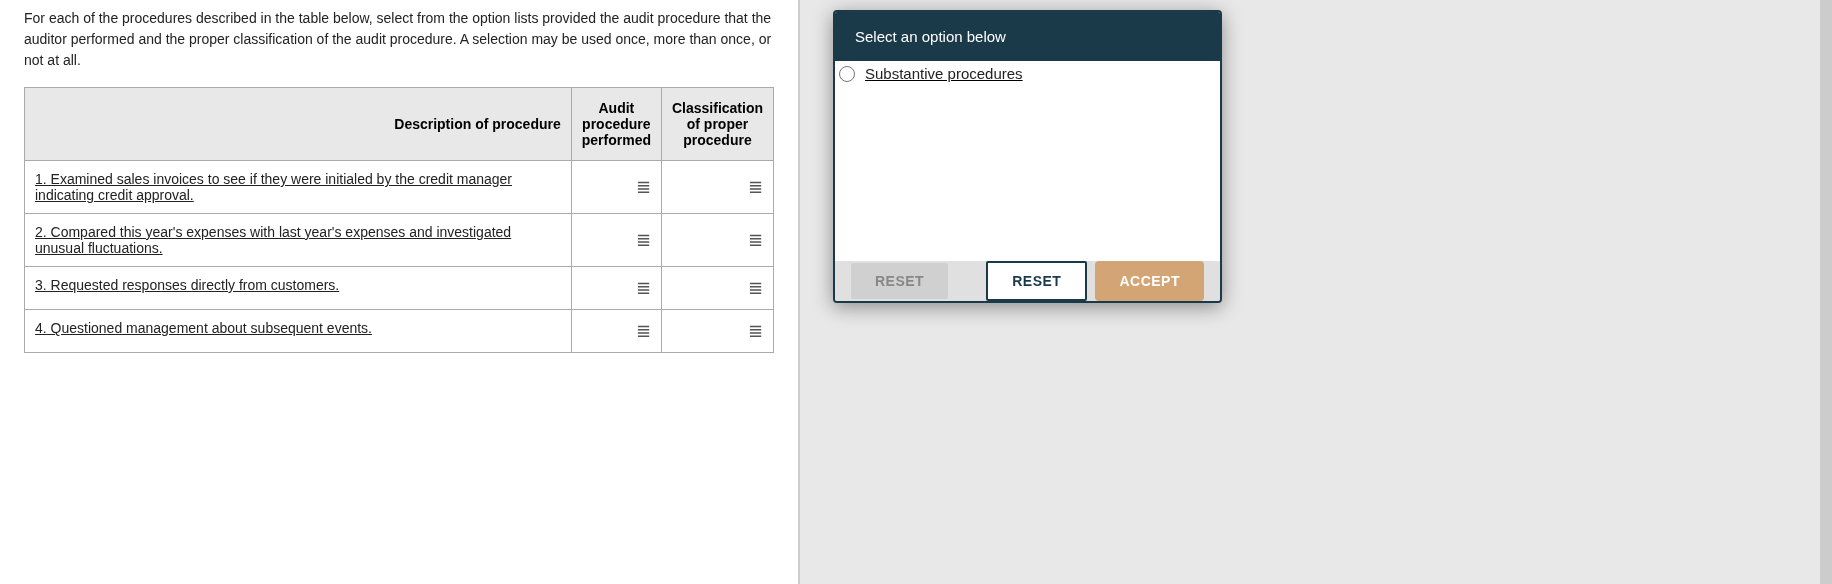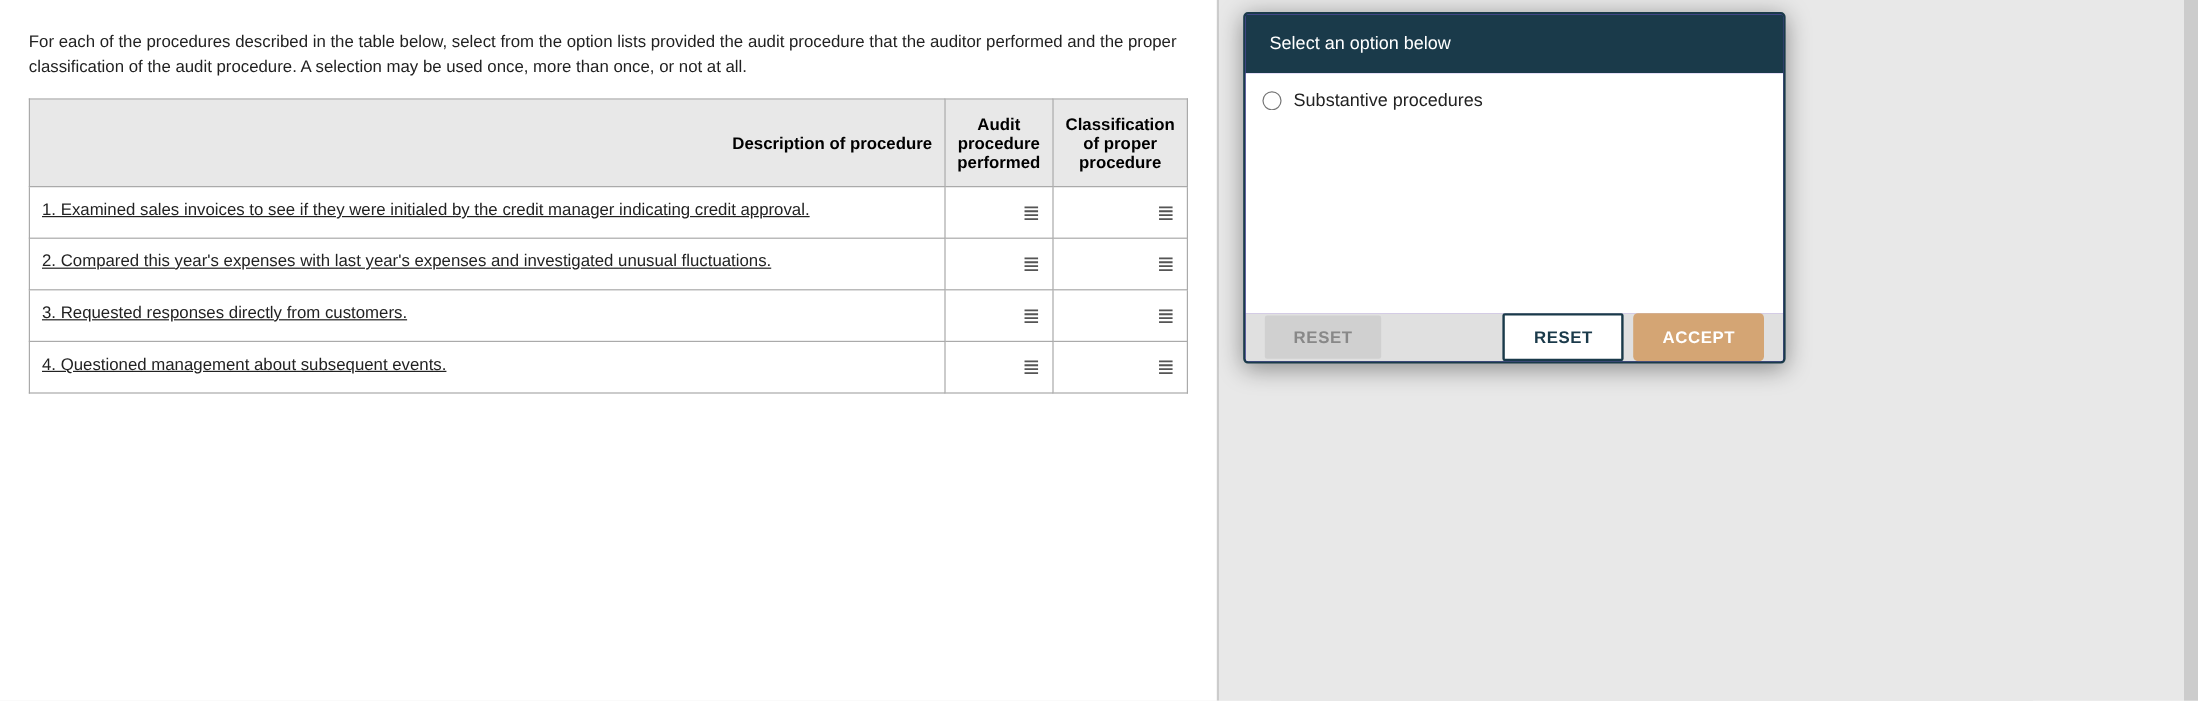--- a/index.html
+++ b/index.html
@@ -7,22 +7,22 @@
       font-family: Arial, sans-serif;
       font-size: 14px;
       background: #f0f0f0;
       display: flex;
       width: 1832px;
       min-height: 584px;
       position: relative;
     }
 
     .left-panel {
-      width: 1016px;
-      padding: 24px 24px;
+      width: 800px;
+      padding: 8px 24px;
       background: #fff;
       border-right: 2px solid #ccc;
     }
 
     .intro-text {
       font-size: 14px;
       line-height: 1.5;
       color: #222;
       margin-bottom: 16px;
     }
@@ -72,40 +72,41 @@
     .right-panel {
       flex: 1;
       background: #e8e8e8;
       position: relative;
     }
 
     
     .modal {
       position: absolute;
       top: 10px;
-      left: 20px;
-      width: 452px;
-      background: #8b5cf6;
+      left: 33px;
+      width: 389px;
+      background: #fdba74;
       border: 2px solid #1a3a4a;
       border-radius: 4px;
       overflow: hidden;
       box-shadow: 0 4px 20px rgba(0,0,0,0.4);
     }
 
     .modal-header {
       background: #1a3a4a;
       color: #fff;
       padding: 16px 20px;
       font-size: 15px;
     }
 
     .modal-body {
       background: #fff;
-      padding: 14px;
+      padding: 4px;
       min-height: 200px;
+      text-decoration: underline;
     }
 
     .radio-option {
       display: flex;
       align-items: center;
       margin-bottom: 16px;
       font-size: 15px;
       color: #222;
       cursor: pointer;
     }

